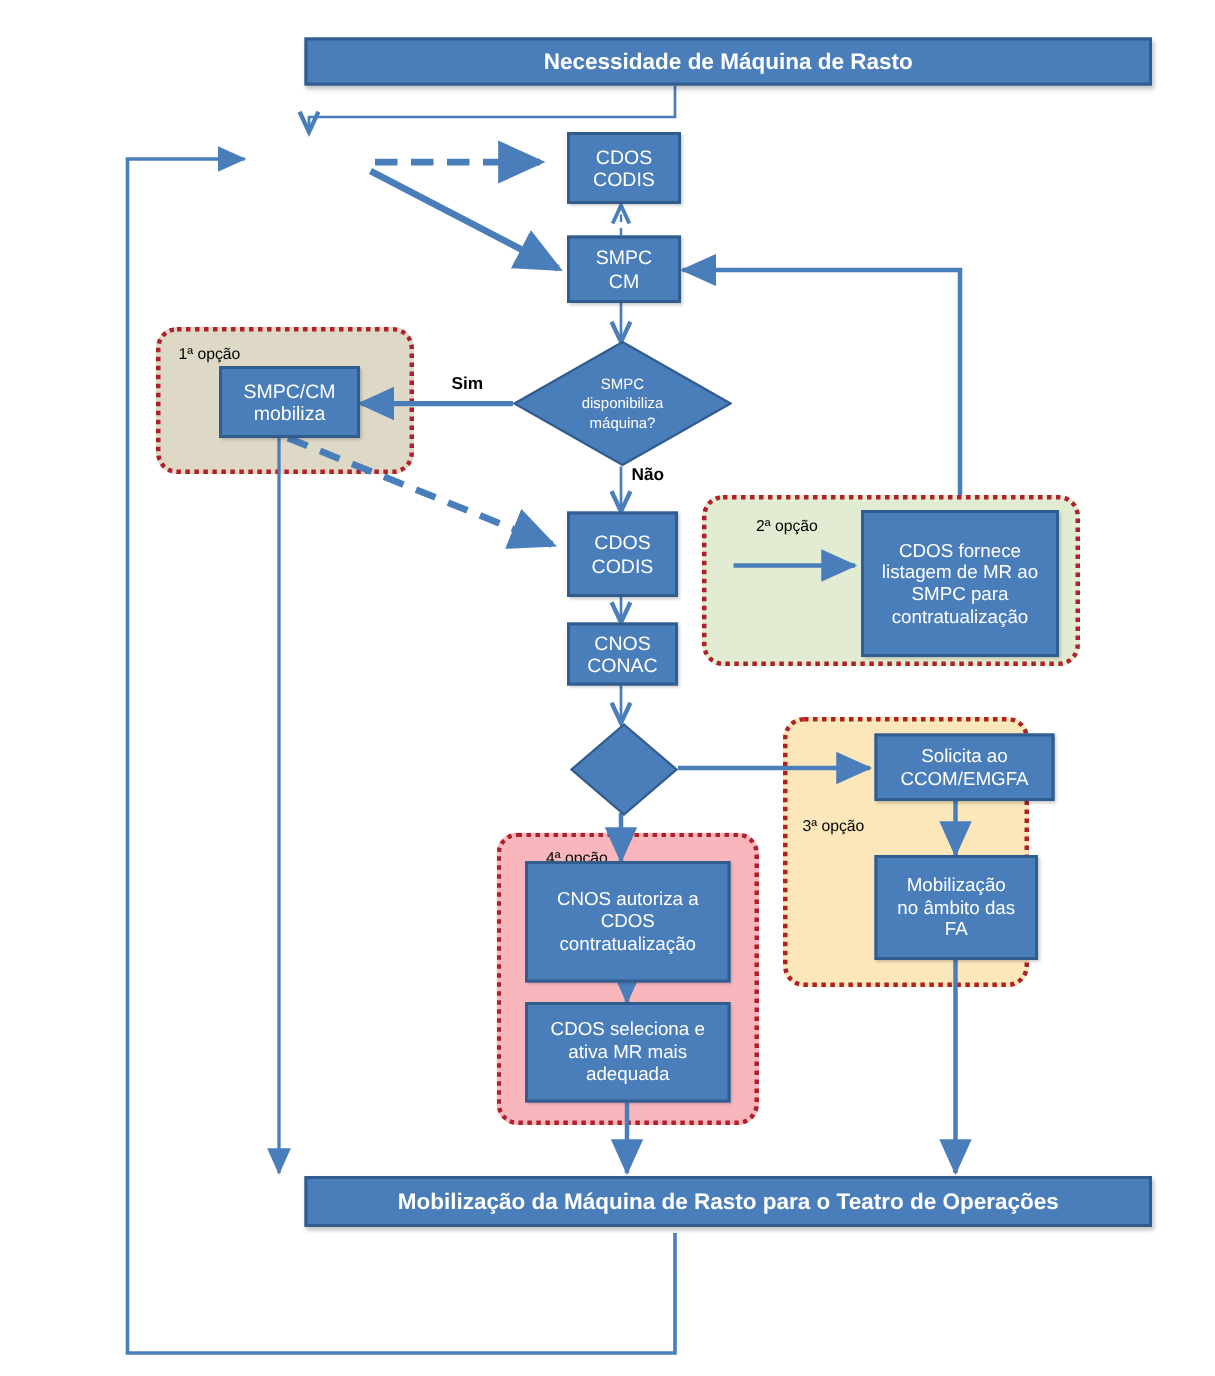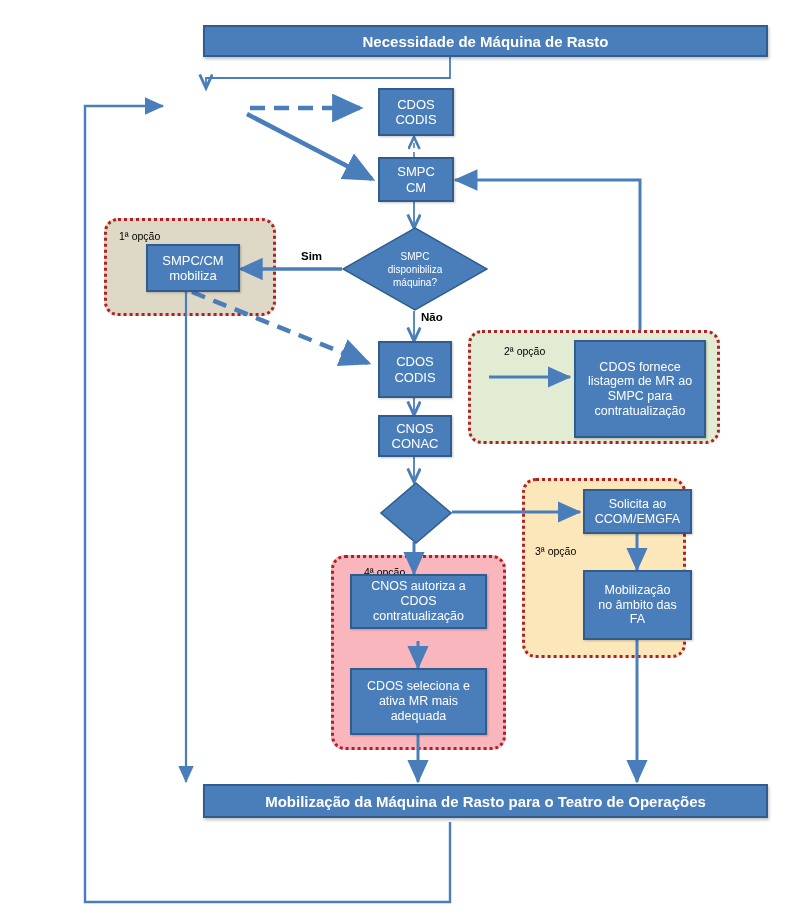--- a/index.html
+++ b/index.html
@@ -258,28 +258,28 @@
   <div class="box" style="left:378px; top:415px; width:74px; height:42px; white-space:pre-line;">CNOS
 CONAC</div>
 
   <div class="diamond-wrap" style="left:380px; top:482px; width:72px; height:62px;">
     <svg width="72" height="62" viewBox="0 0 72 62">
       <polygon points="36,1 71,31 36,61 1,31" fill="#4a7ebb" stroke="#315d8e" stroke-width="1.5"></polygon>
     </svg>
     <div class="diamond-text" style="white-space:pre-line;"></div>
   </div>
 
-  <div class="box small" style="left:583px; top:489px; width:109px; height:45px; white-space:pre-line;">Solicita ao
+  <div class="box small" style="left:583px; top:489px; width:120px; height:45px; white-space:pre-line;">Solicita ao
 CCOM/EMGFA</div>
 
   <div class="box small" style="left:583px; top:570px; width:109px; height:70px; white-space:pre-line;">Mobilização
 no âmbito das
 FA</div>
 
-  <div class="box small" style="left:350px; top:574px; width:137px; height:55px; white-space:pre-line;">CNOS autoriza a
+  <div class="box small" style="left:350px; top:574px; width:137px; height:81px; white-space:pre-line;">CNOS autoriza a
 CDOS
 contratualização</div>
 
   <div class="box small" style="left:350px; top:668px; width:137px; height:67px; white-space:pre-line;">CDOS seleciona e
 ativa MR mais
 adequada</div>
 
   <div class="banner" style="left:167px; top:784px; width:565px; height:34px;">Mobilização da Máquina de Rasto para o Teatro de Operações</div>
 
 </div>

